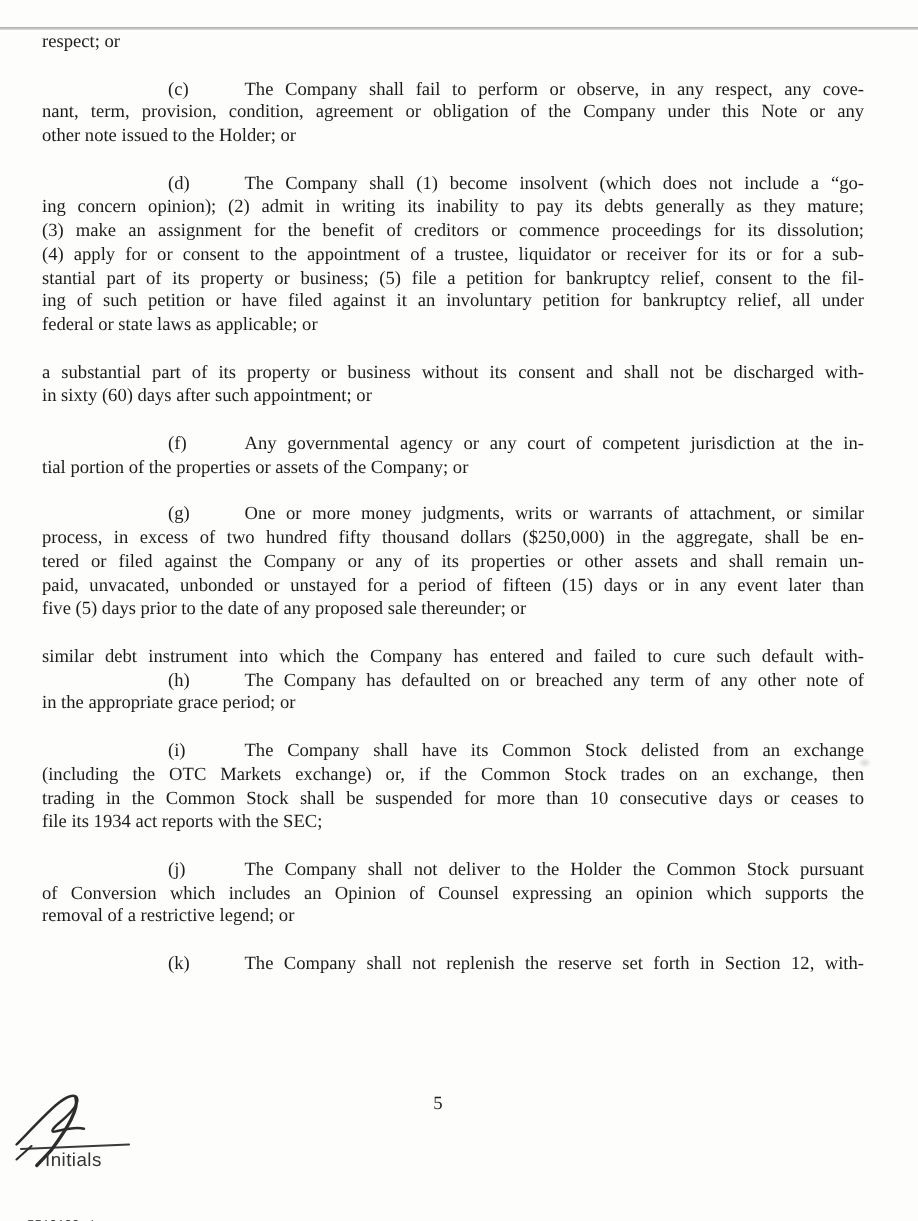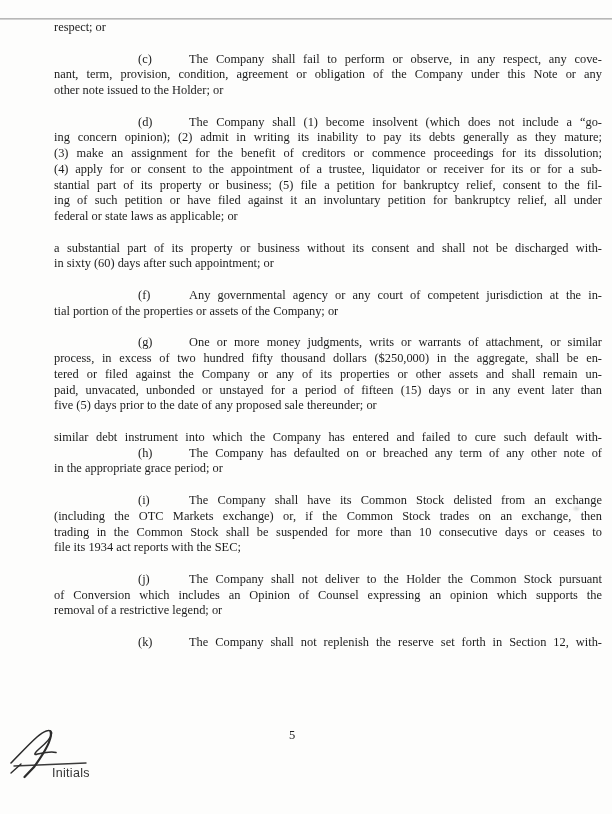--- a/index.html
+++ b/index.html
@@ -9,35 +9,35 @@
     font-family:"Liberation Serif","DejaVu Serif",serif;
     color:#1c1c1c;
   }
   .scan-line{
     position:absolute;left:0;top:18px;width:612px;height:2px;
     background:linear-gradient(to bottom,#9d9d9d,#d8d8d8);
     opacity:.85;
   }
   .doc-body{
     position:absolute;left:28px;top:20px;width:548px;
-    font-size:12.4px;line-height:15.77px;margin-left:26px;
+    font-size:12.4px;line-height:15.77px;
   }
   .line{margin:0;text-align:justify;text-align-last:justify;}
   .line.lline{text-align-last:left;}
   .para{margin:15.77px 0 0 0;}
   .indent{display:inline-block;width:84px;}
   .plabel{display:inline-block;width:20px;}
   .tab{display:inline-block;width:31px;}
   .page-number{
     position:absolute;left:280px;top:728px;width:24px;
     font-size:12.5px;text-align:center;color:#222;
   }
   .sig-svg{position:absolute;left:8px;top:726px;}
   .initials-caption{
-    position:absolute;left:52px;top:766px;
+    position:absolute;left:30px;top:766px;
     font-family:"Liberation Sans","DejaVu Sans",sans-serif;
     font-size:12.5px;color:#333;letter-spacing:.3px;text-align:center;
   }
   .doc-number{
     position:absolute;left:18px;top:784px;
     font-size:10px;color:#222;margin-top:28px;
   }
   .smudge{
     position:absolute;left:572px;top:505px;width:9px;height:7px;
     background:radial-gradient(ellipse at center,rgba(120,120,120,.28),rgba(120,120,120,0) 70%);

